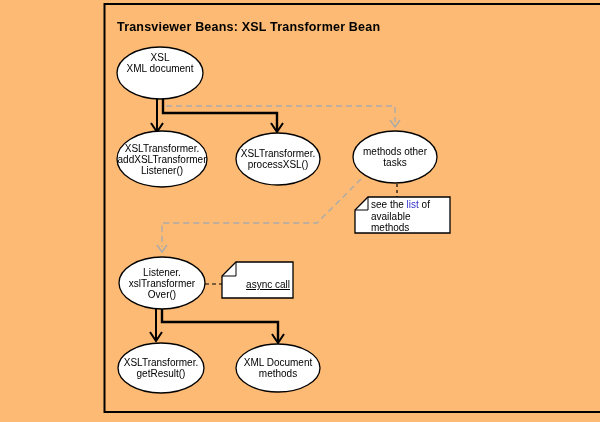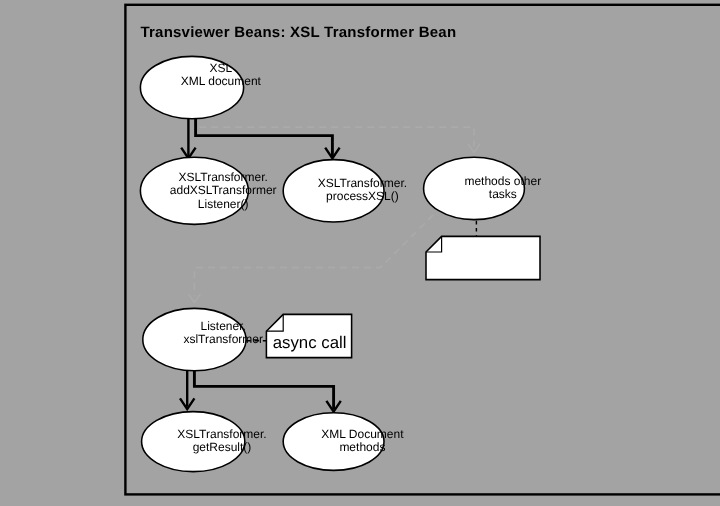--- a/index.html
+++ b/index.html
@@ -1,25 +1,25 @@
 <!DOCTYPE html>
 <html><head>
 <meta charset="utf-8">
 <style>
   html,body{margin:0;padding:0;background:#fff;}
-  #stage{position:relative;width:600px;height:422px;background:#a3a3a3;overflow:hidden;
+  #stage{position:relative;width:600px;height:422px;background:#fdba74;overflow:hidden;
          font-family:"Liberation Sans","DejaVu Sans",sans-serif;color:#000;}
   #diagram-svg{position:absolute;left:0;top:0;width:600px;height:422px;}
   .node-label{position:absolute;text-align:center;font-size:10px;line-height:11px;
-              color:#000;white-space:nowrap;margin-left:24px;}
+              color:#000;white-space:nowrap;}
   .node-label div{white-space:nowrap;}
   .title{position:absolute;left:117px;top:20px;font-size:12.5px;font-weight:bold;
          letter-spacing:.2px;white-space:nowrap;}
   .note-text{position:absolute;font-size:10px;line-height:11.5px;text-align:left;}
-  .note-text-async{position:absolute;font-size:14px;line-height:12px;text-align:center;}
+  .note-text-async{position:absolute;font-size:10px;line-height:12px;text-align:right;text-decoration:underline;}
   .link{color:#3333cc;cursor:pointer;}
 </style>
 </head>
 <body>
 
 <div id="stage">
 
   <svg id="diagram-svg" viewBox="0 0 600 422">
 
     <rect x="104.5" y="4" width="497" height="408" fill="none" stroke="#000" stroke-width="2"></rect>
@@ -79,28 +79,34 @@
   </div>
 
   <div class="node-label" style="left:345px;top:146px;width:100px;">
     <div>methods other</div>
     <div>tasks</div>
   </div>
 
   <div class="node-label" style="left:112px;top:267px;width:100px;">
     <div>Listener.</div>
     <div>xslTransformer</div>
+    <div>Over()</div>
   </div>
 
   <div class="node-label" style="left:111px;top:357px;width:100px;">
     <div>XSLTransformer.</div>
     <div>getResult()</div>
   </div>
 
   <div class="node-label" style="left:228px;top:357px;width:100px;">
     <div>XML Document</div>
     <div>methods</div>
   </div>
 
+  <div class="note-text" style="left:371px;top:199px;width:76px;">
+    <div><span>see the </span><span class="link">list</span><span> of</span></div>
+    <div>available</div>
+    <div>methods</div>
+  </div>
 
   <div class="note-text-async" style="left:226px;top:279px;width:64px;">async call</div>
 
 </div>
 
 </body></html>

